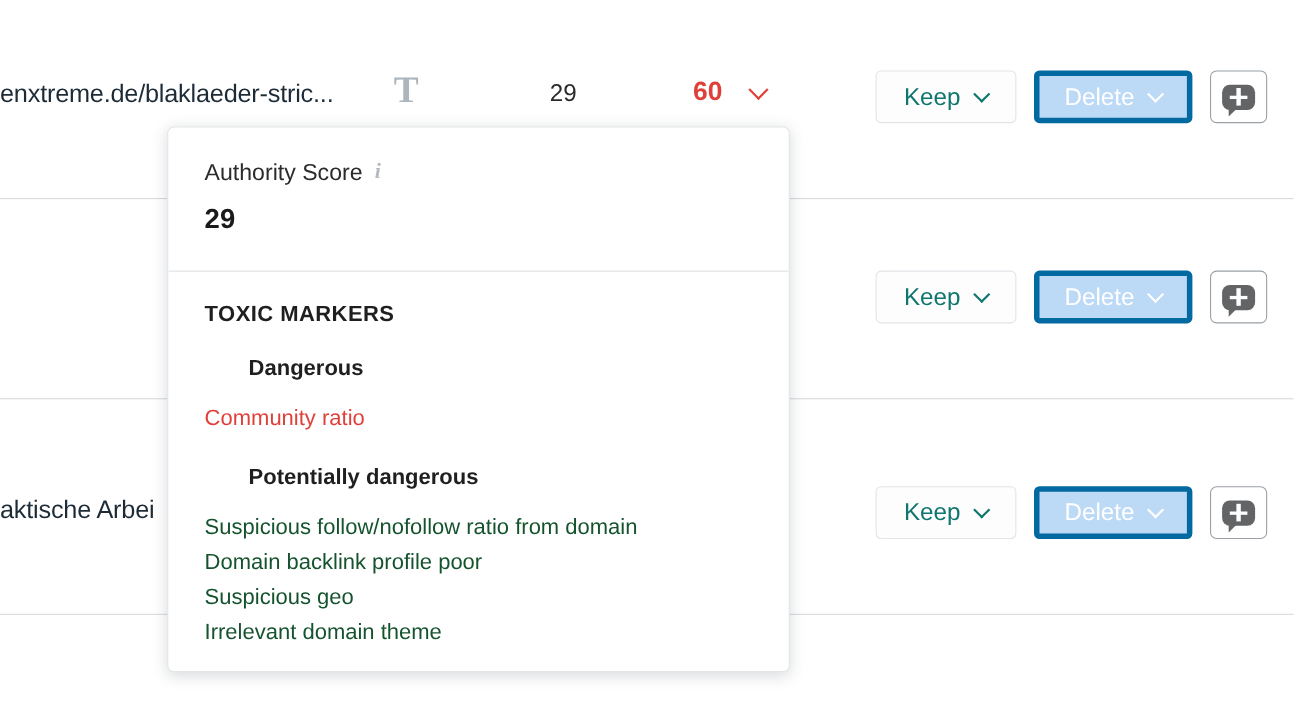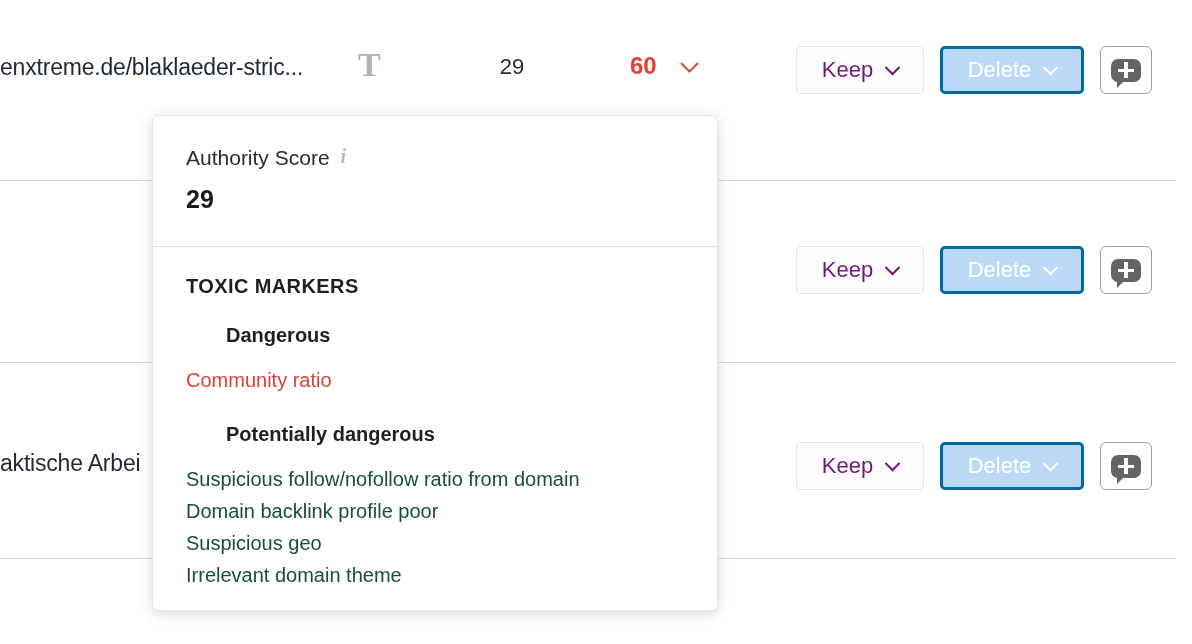--- a/index.html
+++ b/index.html
@@ -23,21 +23,21 @@
     inset: 0;
   }
 
   .row {
     position: absolute;
     left: 0;
     width: 1192px;
     height: 98px;
   }
 
-  .row-1 { top: 26px; }
+  .row-1 { top: 44px; }
   .row-2 { top: 226px; }
   .row-3 { top: 422px; }
 
   .row-sep {
     position: absolute;
     left: 0;
     width: 1176px;
     height: 1px;
     background: #d8dade;
   }
@@ -120,27 +120,27 @@
     gap: 14px;
     font-size: 22px;
     cursor: pointer;
     user-select: none;
   }
 
   .btn-keep {
     width: 128px;
     background: #fdfdfd;
     border: 1px solid #e2e4e7;
-    color: #701a75;
+    color: #0f766e;
   }
 
   .btn-delete {
     width: 144px;
     background: #bcd9f5;
-    border: 3px solid #0369a1;
+    border: 5px solid #0369a1;
     color: #ffffff;
   }
 
   .btn .chev {
     width: 11px;
     height: 11px;
     border-width: 2.2px;
   }
 
   .btn-note {

